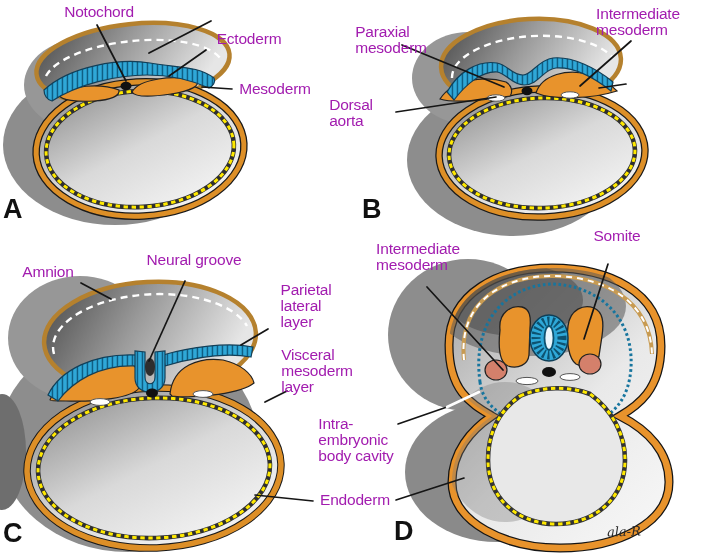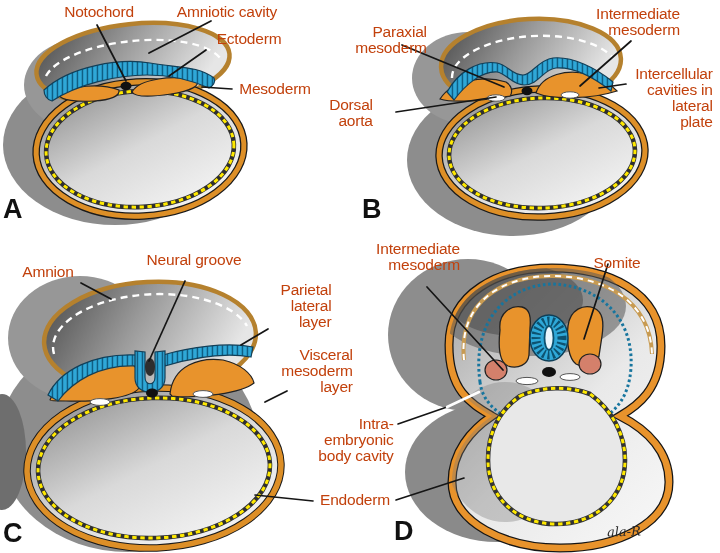--- a/index.html
+++ b/index.html
@@ -1,19 +1,19 @@
 <!DOCTYPE html>
 <html><head>
 <meta charset="utf-8">
 <style>
   html,body{margin:0;padding:0;background:#fff;}
   #canvas{position:relative;width:720px;height:553px;background:#fff;overflow:hidden;
           font-family:"Liberation Sans",sans-serif;}
   #art{position:absolute;left:0;top:0;}
-  .lbl{position:absolute;font-size:15.5px;line-height:16px;color:#c2410c;text-align:right;
+  .lbl{position:absolute;font-size:15.5px;line-height:16px;color:#a21caf;text-align:left;
        transform:translateX(-50%);white-space:pre-line;letter-spacing:-0.2px;}
   .panel-letter{position:absolute;font-size:27px;line-height:27px;font-weight:bold;color:#111;}
   .sig{position:absolute;font-family:"DejaVu Serif",serif;font-style:italic;font-size:13px;color:#2a2a2a;
        transform:rotate(-2deg);}
 </style>
 </head>
 <body>
 
 <div id="canvas">
 
@@ -145,51 +145,46 @@
     <line x1="398" y1="424" x2="447" y2="407"></line>
     <line x1="447" y1="407" x2="479" y2="392" stroke="#FFFFFF" stroke-width="2.6"></line>
     <line x1="313" y1="501" x2="255" y2="495"></line>
     <line x1="396" y1="500" x2="464" y2="478"></line>
     <line x1="427" y1="287" x2="503" y2="370"></line>
     <line x1="608" y1="264" x2="584" y2="339"></line>
   </g>
 </svg>
 
   <div class="lbl" style="left:99px;top:4px">Notochord</div>
-  <div class="lbl" style="left:227px;top:4px">Amniotic cavity</div>
   <div class="lbl" style="left:249px;top:31px">Ectoderm</div>
   <div class="lbl" style="left:275px;top:81px">Mesoderm</div>
   <div class="panel-letter" style="left:3px;top:196px">A</div>
 
   <div class="lbl" style="left:391px;top:24px">Paraxial
 mesoderm</div>
   <div class="lbl" style="left:638px;top:6px">Intermediate
 mesoderm</div>
   <div class="lbl" style="left:351px;top:97px">Dorsal
 aorta</div>
-  <div class="lbl" style="left:674px;top:66px">Intercellular
-cavities in
-lateral
-plate</div>
   <div class="panel-letter" style="left:362px;top:196px">B</div>
 
   <div class="lbl" style="left:48px;top:264px">Amnion</div>
   <div class="lbl" style="left:194px;top:252px">Neural groove</div>
   <div class="lbl" style="left:306px;top:282px">Parietal
 lateral
 layer</div>
   <div class="lbl" style="left:317px;top:347px">Visceral
 mesoderm
 layer</div>
   <div class="panel-letter" style="left:3px;top:520px">C</div>
 
   <div class="lbl" style="left:356px;top:416px">Intra-
 embryonic
 body cavity</div>
   <div class="lbl" style="left:355px;top:492px">Endoderm</div>
 
   <div class="lbl" style="left:418px;top:241px">Intermediate
 mesoderm</div>
-  <div class="lbl" style="left:617px;top:255px">Somite</div>
+  <div class="lbl" style="left:617px;top:228px">Somite</div>
   <div class="panel-letter" style="left:394px;top:518px">D</div>
 
   <div class="sig" style="left:607px;top:524px">ala-R</div>
 </div>
 
 </body></html>

